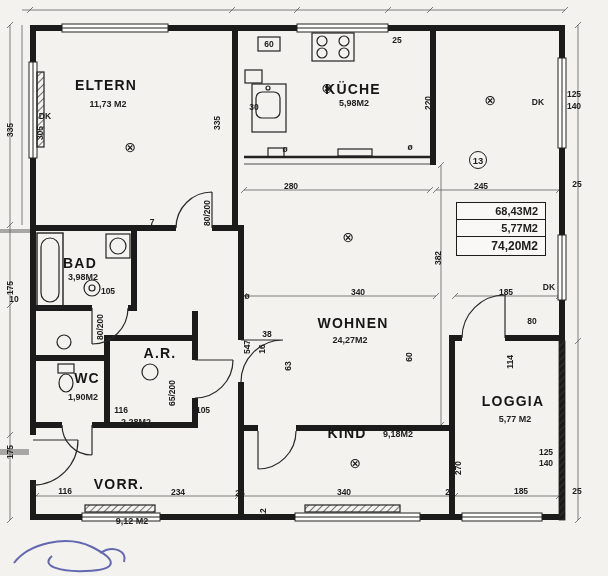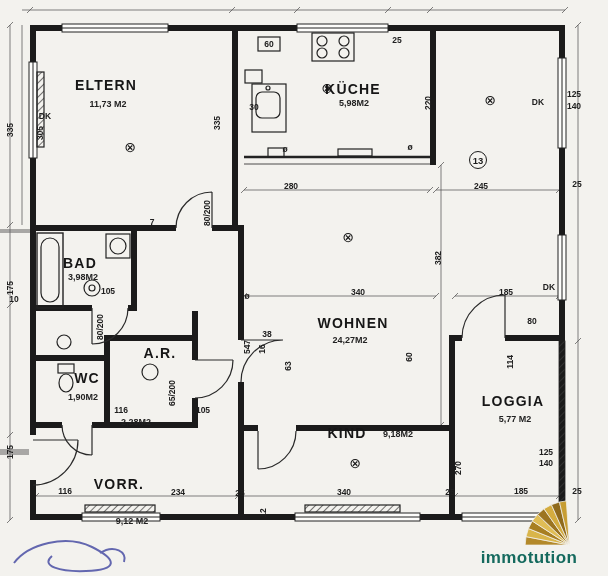--- a/index.html
+++ b/index.html
@@ -237,30 +237,20 @@
       <div class="ann dim" style="left: 152px; top: 222px;">7</div>
       <div class="ann sym" style="left: 130px; top: 147px;">⊗</div>
       <div class="ann sym" style="left: 327px; top: 88px;">⊗</div>
       <div class="ann sym" style="left: 490px; top: 100px;">⊗</div>
       <div class="ann sym" style="left: 348px; top: 237px;">⊗</div>
       <div class="ann sym" style="left: 355px; top: 463px;">⊗</div>
     </div>
 
   <div class="badge">13</div>
 
-
-  <div class="logo">
-    <svg width="100" height="50" viewBox="0 0 100 52">
-      <g stroke="#f3f2ee" stroke-width="0.8">
-        <polygon points="92,50 46,50 46.9,41.2" fill="#b3892a"></polygon>
-        <polygon points="92,50 46.9,41.2 49.4,32.8" fill="#d9b54a"></polygon>
-        <polygon points="92,50 49.4,32.8 53.4,25" fill="#a87f22"></polygon>
-        <polygon points="92,50 53.4,25 58.9,18.1" fill="#e0bd55"></polygon>
-        <polygon points="92,50 58.9,18.1 65.6,12.3" fill="#9c7420"></polygon>
-        <polygon points="92,50 65.6,12.3 73.3,8" fill="#d4ac3f"></polygon>
-        <polygon points="92,50 73.3,8 81.7,5.2" fill="#8f6a1c"></polygon>
-        <polygon points="92,50 81.7,5.2 88.8,4.1" fill="#c79d33"></polygon>
-      </g>
-    </svg>
-    <div class="brand">immotution</div>
+  <div class="area-box">
+    <div class="area-row">68,43M2</div>
+    <div class="area-row">5,77M2</div>
+    <div class="area-row total">74,20M2</div>
   </div>
 
+
 </div>
 
 </body></html>

